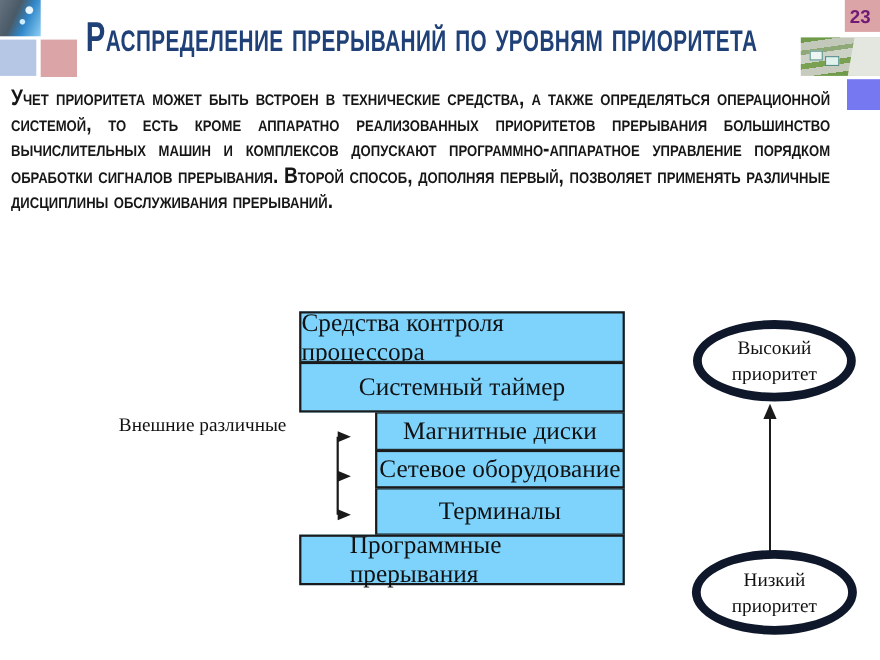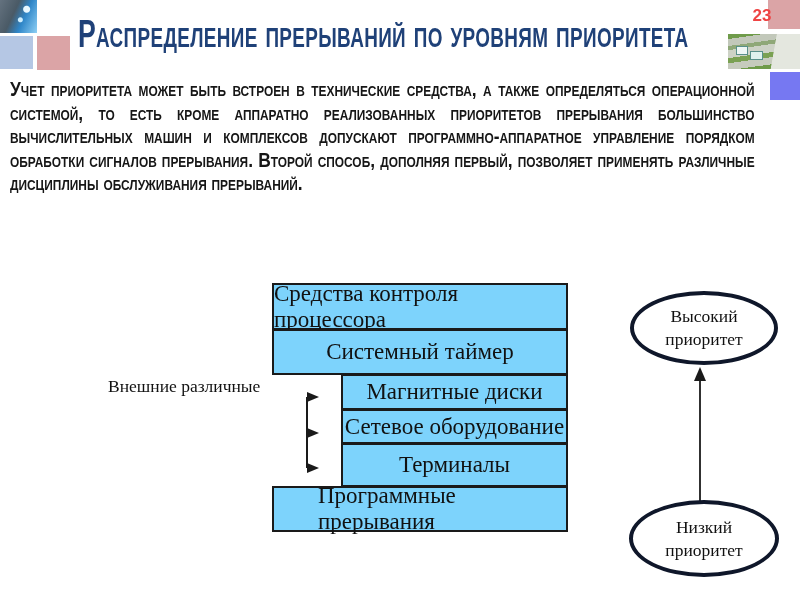--- a/index.html
+++ b/index.html
@@ -25,22 +25,22 @@
     background:
       linear-gradient(100deg, rgba(255,255,255,0) 62%, #e4e7df 63%),
       repeating-linear-gradient(172deg,
         #6f9b4a 0 5px, #c2c8ba 5px 12px, #8fa878 12px 16px,
         #cdd2c6 16px 24px, #7aa152 24px 29px, #c6cbbd 29px 36px);
   }
   .bus { position:absolute; background:#eef6f4; border:1px solid #58908a; }
   .bus.b1 { left:8px; top:12px; width:10px; height:7px; }
   .bus.b2 { left:22px; top:17px; width:11px; height:7px; background:#dff2ee; }
   .page-num {
-    position:absolute; left:748px; top:6px; width:28px;
-    font-size:17px; font-weight:bold; color:#ef4444; text-align:center;
+    position:absolute; left:768px; top:6px; width:28px;
+    font-size:17px; font-weight:bold; color:#701a75; text-align:center;
   }
   
   .title {
     position:absolute; left:78px; top:13px; margin:0;
     font-size:38px; font-weight:bold; color:#1f4178;
     font-variant:small-caps; white-space:nowrap; letter-spacing:0.5px;
     transform:scaleX(0.70); transform-origin:0 50%;
   }
   
   .body-text {
@@ -62,21 +62,21 @@
   .box-e { left:341px; top:443px; width:227px; height:44px; }
   .box-f { left:272px; top:486px; width:296px; height:46px;padding-left:44px; }
   .ext-label {
     position:absolute; left:108px; top:376px;
     font-family:"Liberation Serif", serif; font-size:17.5px; color:#111;
     white-space:nowrap;
   }
   
   .ellipse {
     position:absolute; box-sizing:border-box; background:#fff;
-    border:4px solid #0f172a; border-radius:50%;
+    border:8px solid #0f172a; border-radius:50%;
     display:flex; align-items:center; justify-content:center;
     font-family:"Liberation Serif", serif; font-size:17.5px; color:#111;
   }
   .ellipse span { display:block; width:92px; text-align:center; line-height:1.3; }
   .ellipse-high { left:630px; top:291px; width:148px; height:74px; }
   .ellipse-low  { left:629px; top:500px; width:150px; height:77px; }
   .svg-abs { position:absolute; }
 </style>
 </head>
 <body>

